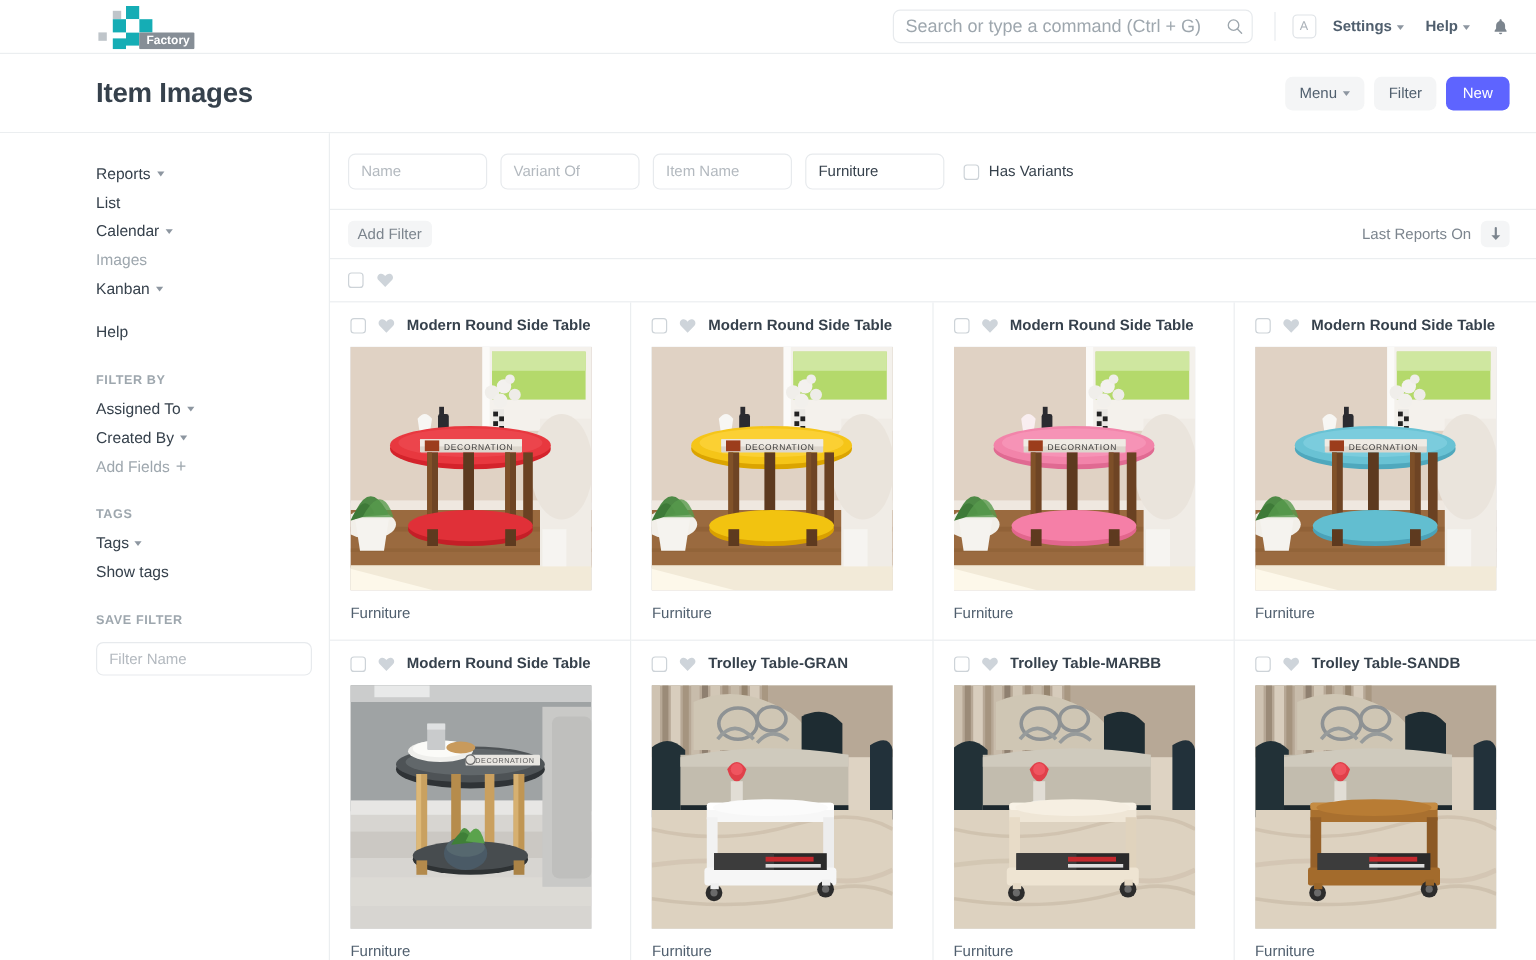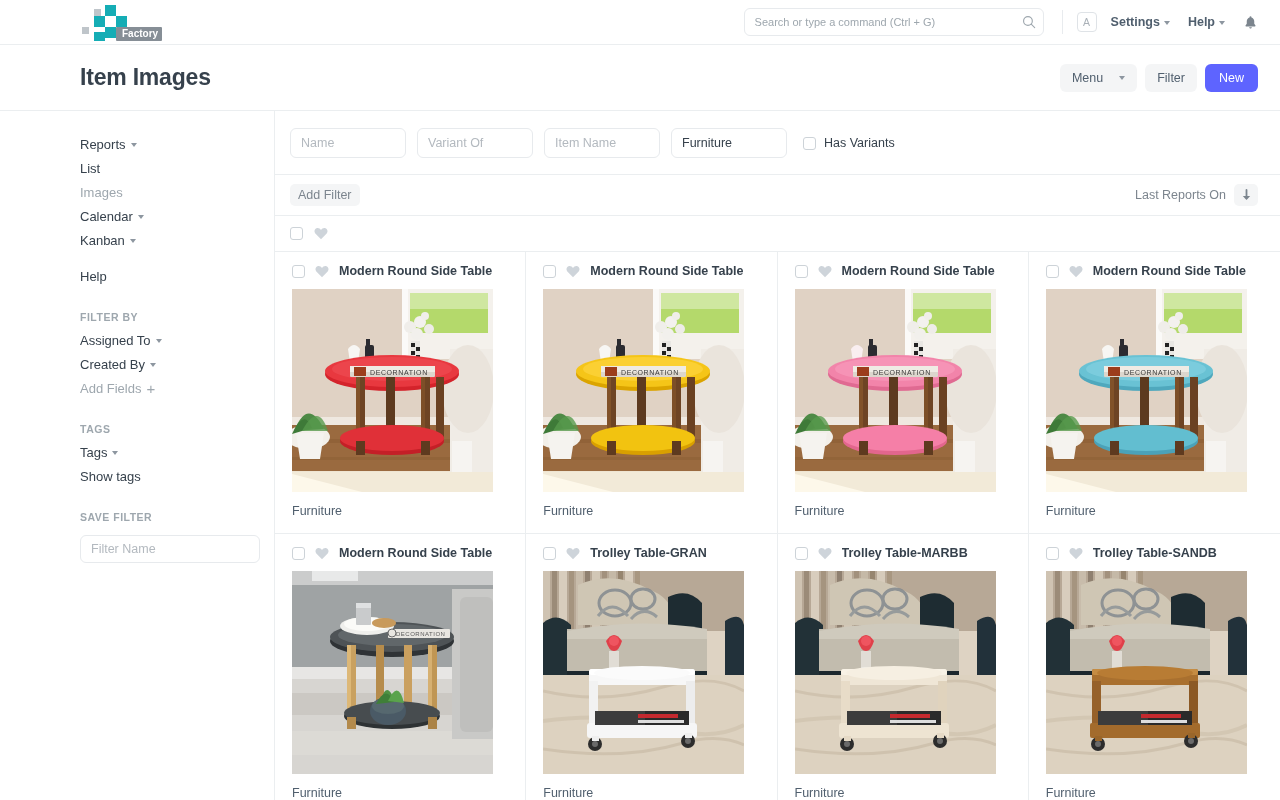--- a/index.html
+++ b/index.html
@@ -27,21 +27,21 @@
     margin-left: auto;
     display: flex; align-items: center; gap: 0;
   }
   .search-wrap {
     position: relative; width: 300px; height: 28px; margin-right: 18px;
   }
   .search-input {
     width: 100%; height: 28px;
     border: 1px solid #e7eaed; border-radius: 6px;
     background: #fff;
-    font-size: 11px; color: #505f6e;
+    font-size: 15px; color: #505f6e;
     padding: 0 28px 0 10px;
     font-family: "Liberation Sans", sans-serif;
     outline: none;
   }
   .search-input::placeholder { color: #9ea7ae; }
   .search-icon {
     position: absolute; right: 8px; top: 50%; transform: translateY(-50%);
     width: 14px; height: 14px; pointer-events: none;
   }
   .divider-v { width: 1px; height: 24px; background: #e8ebee; margin-right: 14px; }
@@ -66,21 +66,21 @@
   .page-head {
     height: 66px; border-bottom: 1px solid #ebeef0;
     display: flex; align-items: center; padding: 0 22px 0 80px;
     background: #fff;
   }
   .page-title { font-size: 23px; font-weight: bold; color: #36414c; letter-spacing: -0.2px; }
   .page-actions { margin-left: auto; display: flex; align-items: center; gap: 8px; }
   .btn {
     height: 28px; border-radius: 6px; border: none;
     font-size: 12.5px; font-family: "Liberation Sans", sans-serif;
-    padding: 0 12px; cursor: pointer; display: flex; align-items: center; gap: 16px;
+    padding: 0 12px; cursor: pointer; display: flex; align-items: center; gap: 5px;
     background: #f4f5f6; color: #505f6e; white-space: nowrap;
   }
   .btn-primary { background: #5e64ff; color: #fff; font-weight: normal; padding: 0 14px; }
 
   
   .layout { display: flex; height: calc(800px - 45px - 66px); }
 
   
   .sidebar {
     width: 275px; flex: 0 0 275px;
@@ -230,26 +230,26 @@
 <div class="layout">
 
   <div class="sidebar">
     <div class="side-item">
       <span>Reports</span>
       <i class="caret"></i>
     </div>
     <div class="side-item">
       <span>List</span>
     </div>
-    <div class="side-item muted">
-      <span>Images</span>
-    </div>
     <div class="side-item">
       <span>Calendar</span>
       <i class="caret"></i>
+    </div>
+    <div class="side-item muted">
+      <span>Images</span>
     </div>
     <div class="side-item">
       <span>Kanban</span>
       <i class="caret"></i>
     </div>
     <div class="side-gap"></div>
     <div class="side-item">
       <span>Help</span>
     </div>
 

